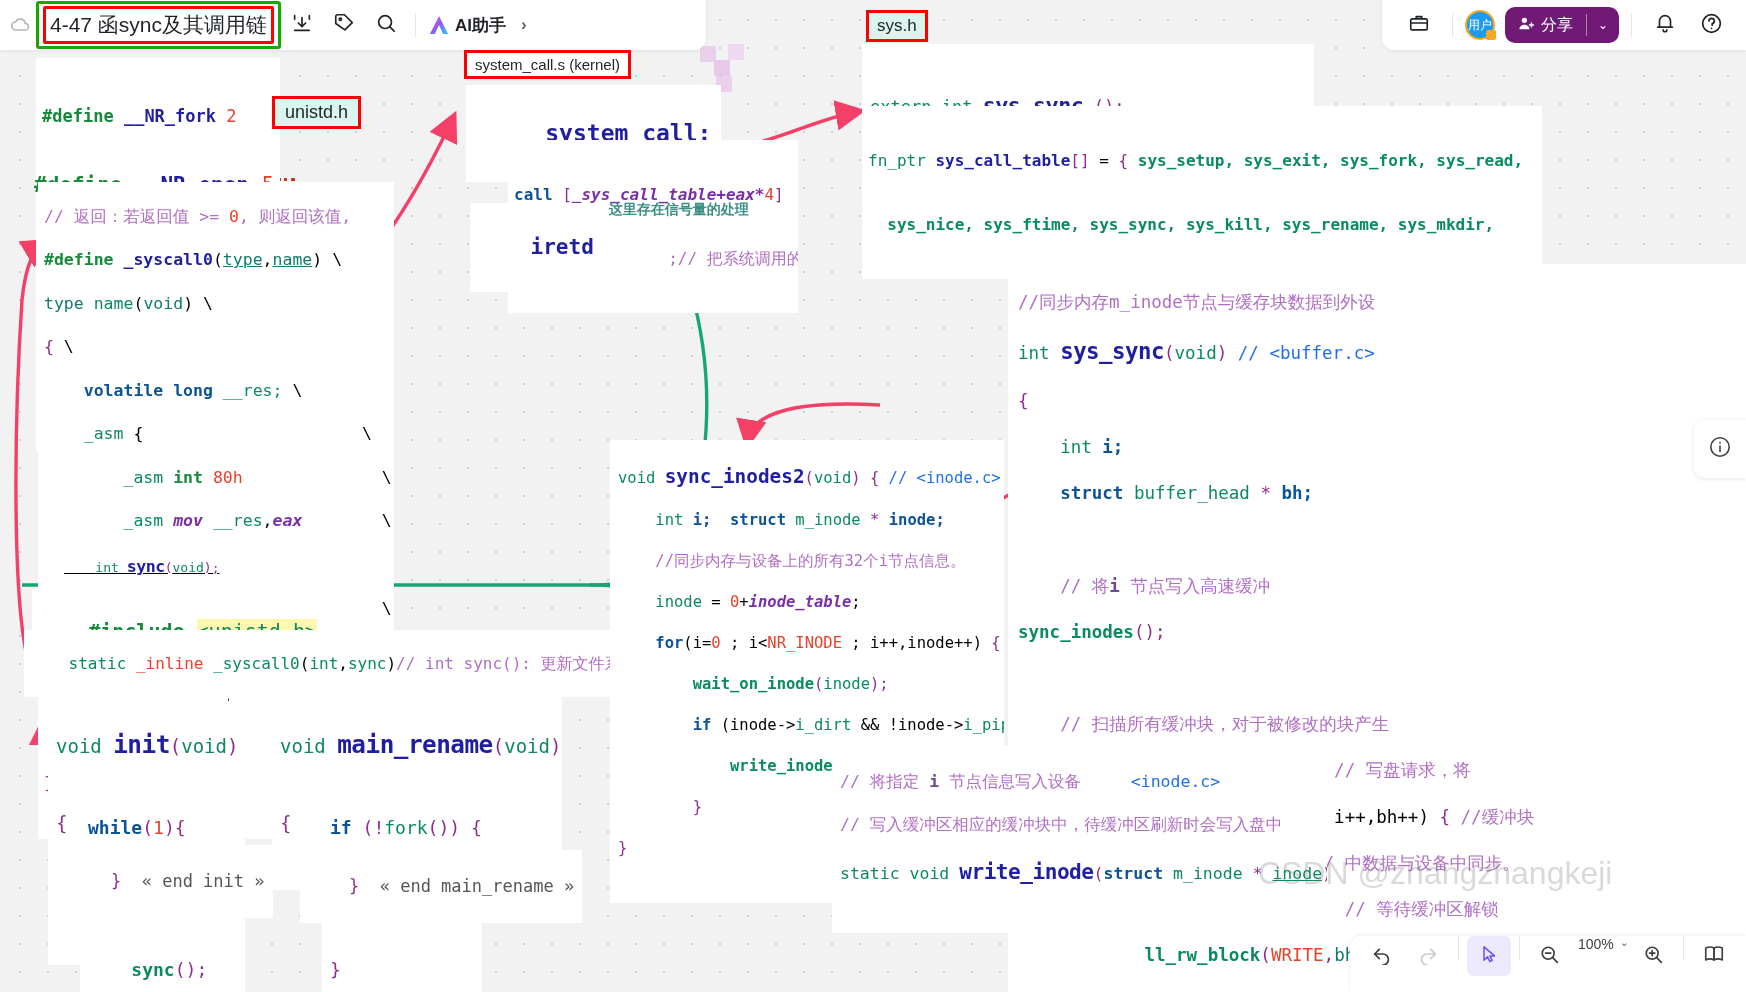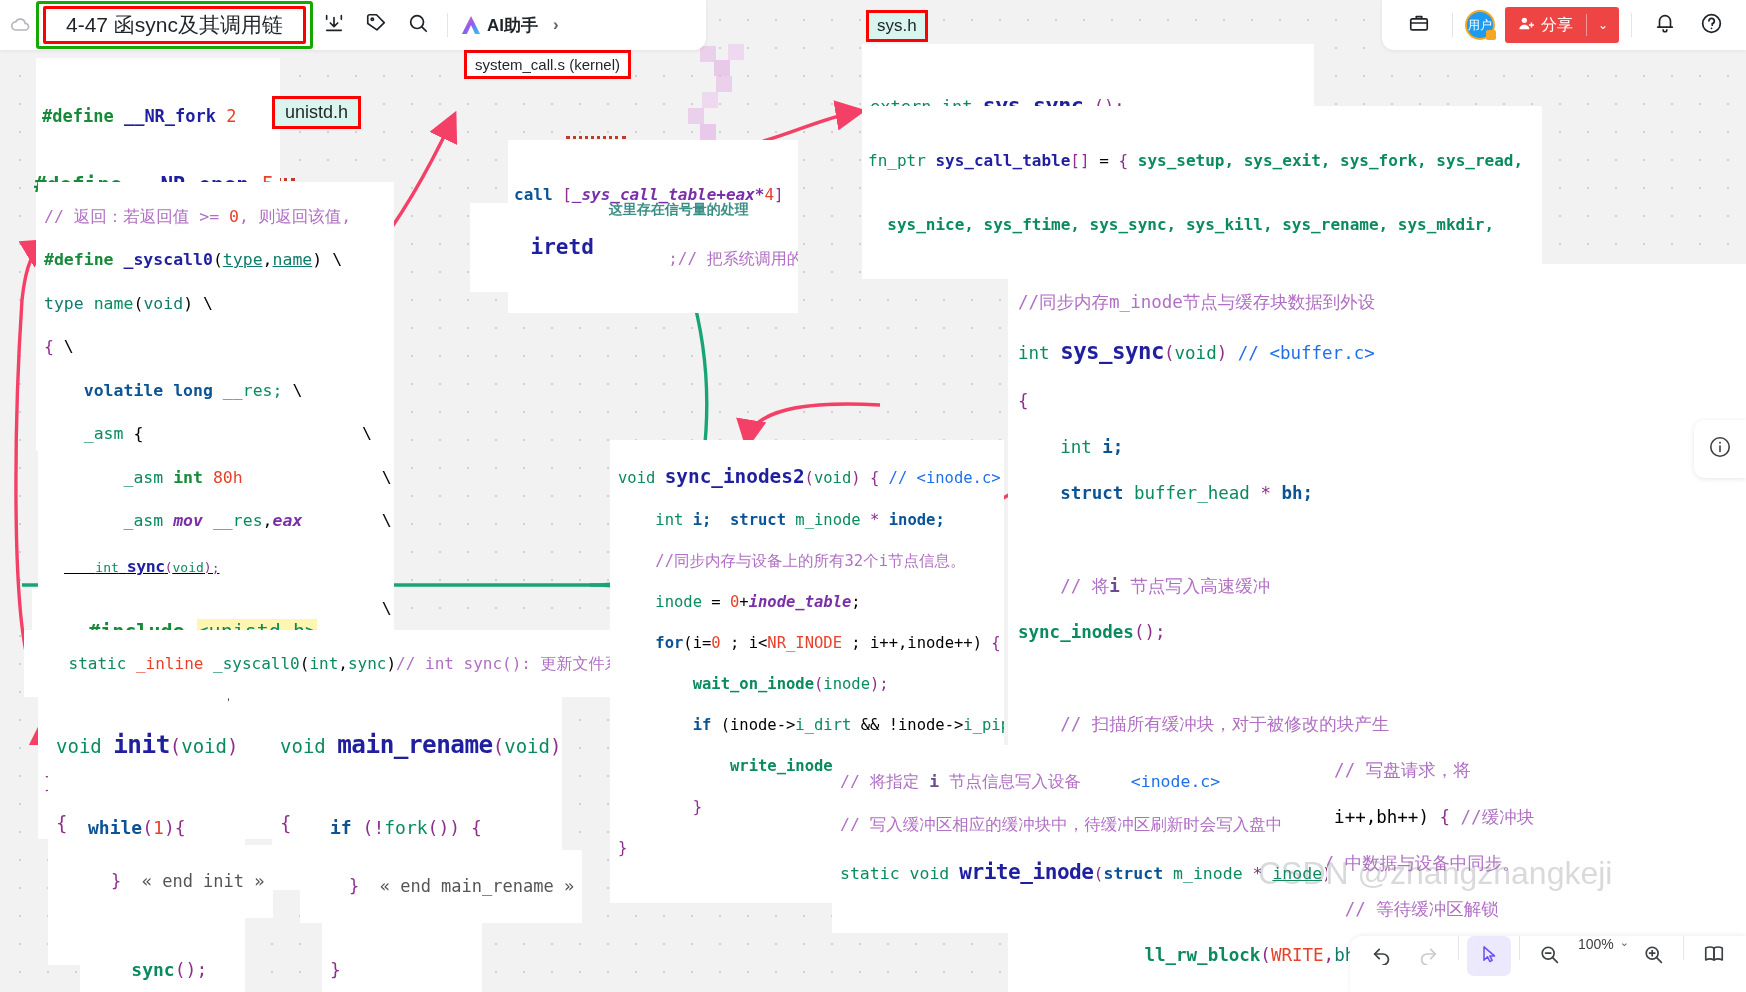--- a/index.html
+++ b/index.html
@@ -36,21 +36,21 @@
     margin-left: 2px;
     padding: 5px 7px;
   }
   .green-box {
     position: absolute; left: 0; top: 0; right: 0; bottom: 0;
     border: 3px solid #14a800; border-radius: 3px;
   }
   .red-box-inner {
     position: relative;
     border: 3px solid #f00; border-radius: 2px;
-    padding: 2px 20px;
+    padding: 2px 4px;
   }
   .doc-title {
     font-size: 21px; color: #1f2328; white-space: nowrap;
   }
   .tb-btn {
     width: 42px; height: 42px;
     display: flex; align-items: center; justify-content: center;
     border-radius: 8px; cursor: pointer;
   }
   .tb-sep { width: 1px; height: 24px; background: #e4e4e7; margin: 0 8px; }
@@ -80,21 +80,21 @@
     background: #1d9bf0; color: #fff;
     font-size: 12px; display:flex; align-items:center; justify-content:center;
     border: 2.5px solid #f5a623; position: relative;
   }
   .avatar::after{
     content:""; position:absolute; right:-3px; bottom:-2px;
     width:10px; height:10px; background:#f5a623; border-radius:2px;
   }
   .share-btn {
     display: flex; align-items: center;
-    background: #ef4444; color: #fff; border-radius: 3px;
+    background: #701a75; color: #fff; border-radius: 10px;
     height: 36px; font-size: 16px; cursor: pointer; margin-left: 6px;
   }
   .share-main { display:flex; align-items:center; gap:6px; padding: 0 13px 0 13px;}
   .share-div { width:1px; height: 22px; background: rgba(255,255,255,.45); }
   .share-caret { padding: 0 11px; font-size: 12px; }
 
   
   #info-panel {
     position: absolute; right: 0; top: 420px;
     width: 52px; height: 58px;
@@ -467,20 +467,23 @@
   <div class="sep-dot" style="left:328px; top:838px; width:185px;"></div>
 
   <div class="node" style="left:300px; top:850px; font-size:17px; padding:3px 8px;">
     <span class="pun">}</span> <span style="color:#555"> « end main_rename »</span>
   </div>
 
   <div class="chip redbox" style="left:464px; top:50px; padding:3px 8px;">
     <span style="font-size:15px;">system_call.s (kernel)</span>
   </div>
 
+  <div class="node" style="left:466px; top:85px; font-size:23px; padding:3px 10px; font-weight:bold;">
+    <span class="fn">_system_call:</span>
+  </div>
   <div class="sep-dot" style="left:566px; top:136px; width:60px;"></div>
 
   <div class="node" style="left:508px; top:140px; font-size:16px; padding:2px 6px; width:290px; overflow:hidden;">
     <div><span class="kw">call</span> <span class="pun">[</span><span class="var">_sys_call_table+eax*</span><span class="num">4</span><span class="pun">]</span></div>
     <div><span class="kw">push</span> <span class="var">eax</span>        <span class="cmt">;// 把系统调用的</span></div>
   </div>
   <div class="sep-dot" style="left:508px; top:186px; width:60px;"></div>
   <div class="node" style="left:470px; top:203px; font-size:21px; padding:3px 10px; font-weight:bold;">
     <span class="fn">iretd</span>
   </div>

